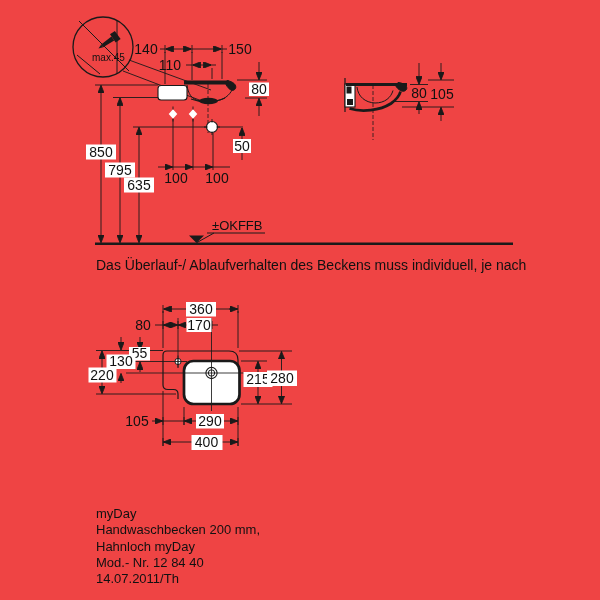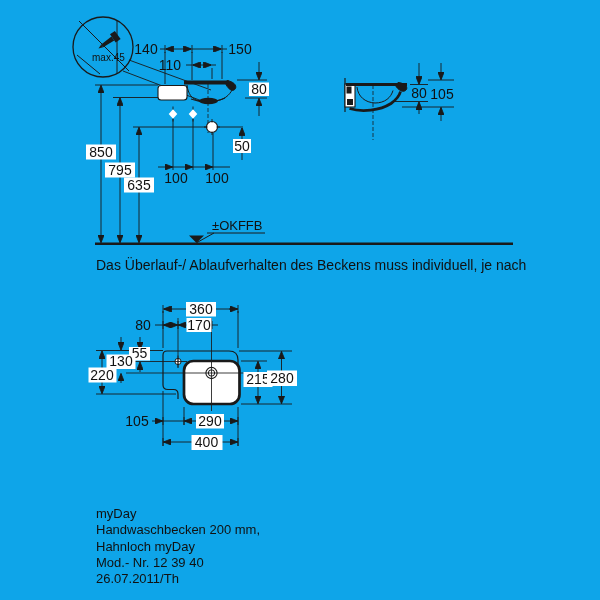--- a/index.html
+++ b/index.html
@@ -1,16 +1,16 @@
 <!DOCTYPE html>
 <html><head>
 <meta charset="utf-8">
 <style>
   html,body{margin:0;padding:0;background:#fff;}
-  #stage{position:relative;width:600px;height:600px;background:#0ea5e9;overflow:hidden;
+  #stage{position:relative;width:600px;height:600px;background:#ef4444;overflow:hidden;
          font-family:"Liberation Sans",sans-serif;color:#111;}
   svg{position:absolute;left:0;top:0;}
   svg text{font-family:"Liberation Sans",sans-serif;font-size:14px;fill:#111;}
   svg text.small{font-size:10px;}
   svg text.ref{font-size:13px;}
   .note{position:absolute;font-size:14px;line-height:19.5px;color:#111;white-space:nowrap;}
   .product{position:absolute;font-size:13px;line-height:16.3px;color:#111;white-space:nowrap;}
   line,path,circle,rect.frame,polyline{stroke:#1a1a1a;}
 </style>
 </head>
@@ -249,17 +249,17 @@
 
 <div class="note" style="left:96px;top:256px;">
   <div>Das Überlauf-/ Ablaufverhalten des Beckens muss individuell, je nach</div>
 </div>
 
 
 <div class="product" style="left:96px;top:506px;">
   <div>myDay</div>
   <div>Handwaschbecken 200 mm,</div>
   <div>Hahnloch myDay</div>
-  <div>Mod.- Nr. 12 39 40</div>
-  <div>26.07.2011/Th</div>
+  <div>Mod.- Nr. 12 84 40</div>
+  <div>14.07.2011/Th</div>
 </div>
 
 </div>
 
 </body></html>

